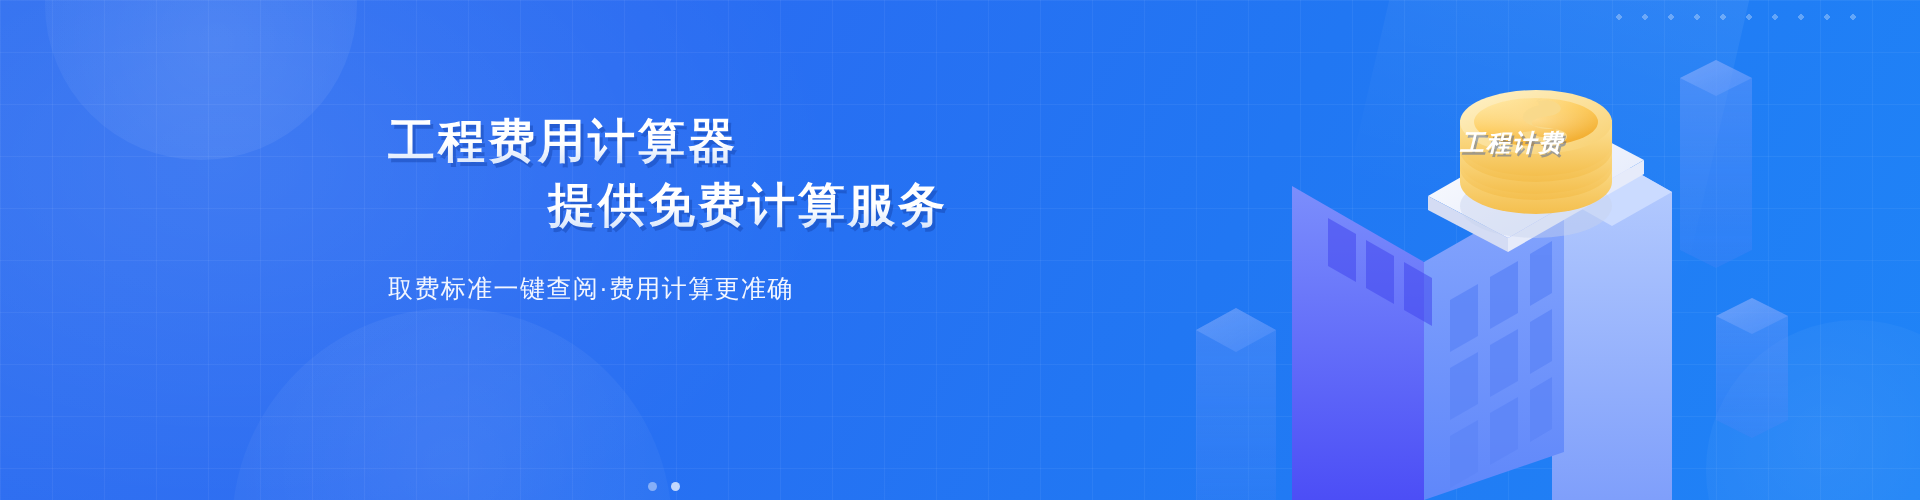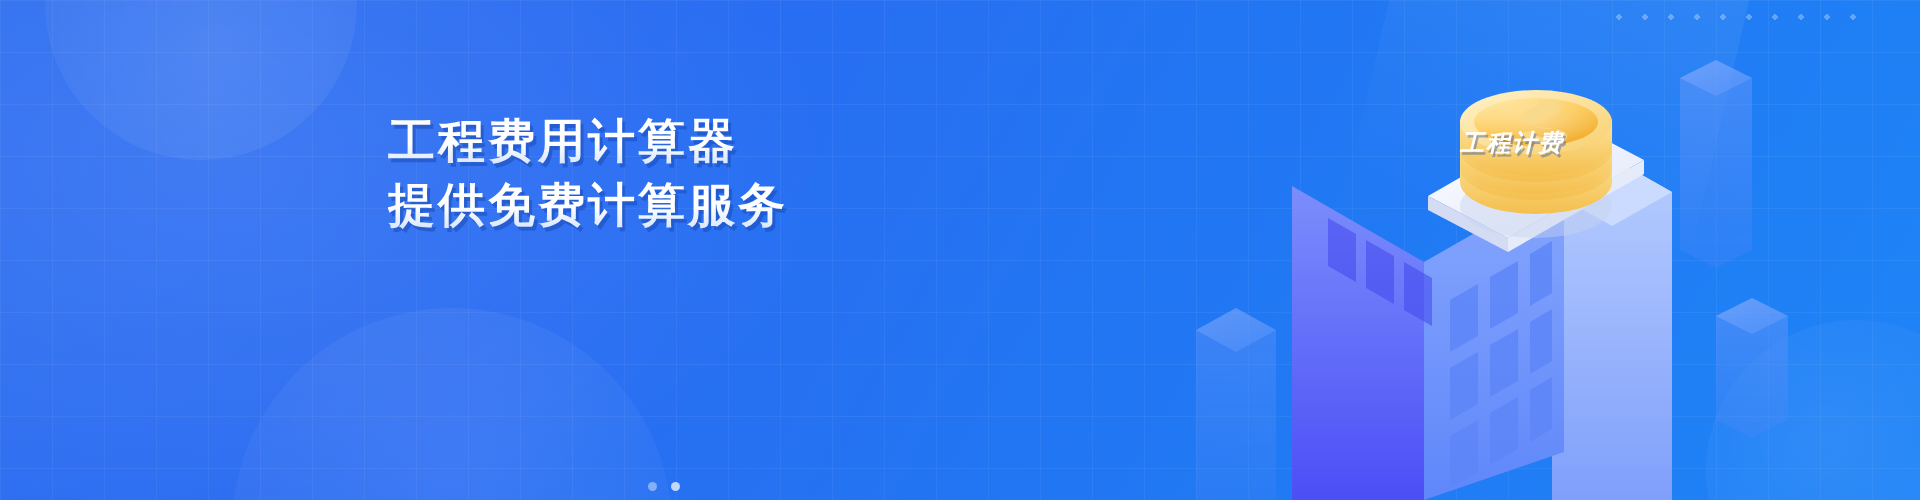--- a/index.html
+++ b/index.html
@@ -81,21 +81,21 @@
     line-height:58px;
     letter-spacing:3px;
     color:#ffffff;
     background:linear-gradient(180deg,#ffffff 0%,#ffffff 52%,#cfe0fb 100%);
     -webkit-background-clip:text;
     background-clip:text;
     -webkit-text-fill-color:transparent;
     filter:drop-shadow(3px 4px 0 rgba(19,66,170,0.45));
     white-space:nowrap;
   }
-  .headline + .headline { margin-top:6px; }
+  .headline + .headline { margin-top:6px;text-align:right; }
 
   .sub-wrap { margin-top:34px; }
   .subline {
     font-size:25px;
     line-height:40px;
     letter-spacing:1.4px;
     color:#f2f6ff;
     white-space:nowrap;
   }
 
@@ -144,20 +144,21 @@
   <div class="circle-tl"></div>
   <div class="circle-bl"></div>
   <div class="circle-br"></div>
   <div class="beam"></div>
   <div class="dot-grid"></div>
 
   <div class="copy">
     <div class="headline">工程费用计算器</div>
     <div class="headline">提供免费计算服务</div>
     <div class="sub-wrap">
+      <div class="subline">取费标准一键查阅·费用计算更准确</div>
     </div>
   </div>
 
   <div class="art">
     <svg width="760" height="500" viewBox="0 0 760 500" xmlns="http://www.w3.org/2000/svg">
       <defs>
         <linearGradient id="gTowerTall" x1="0" y1="0" x2="0" y2="1">
           <stop offset="0%" stop-color="#6c9bfb" stop-opacity="0.55"></stop>
           <stop offset="100%" stop-color="#4f86f8" stop-opacity="0.32"></stop>
         </linearGradient>

